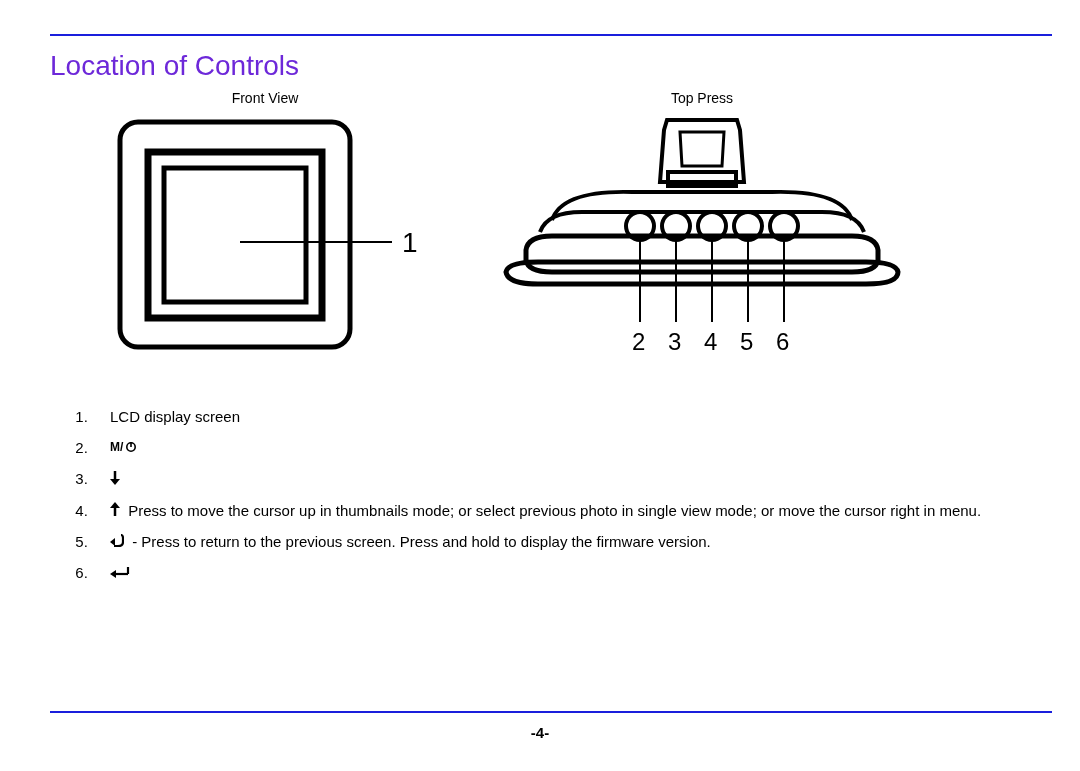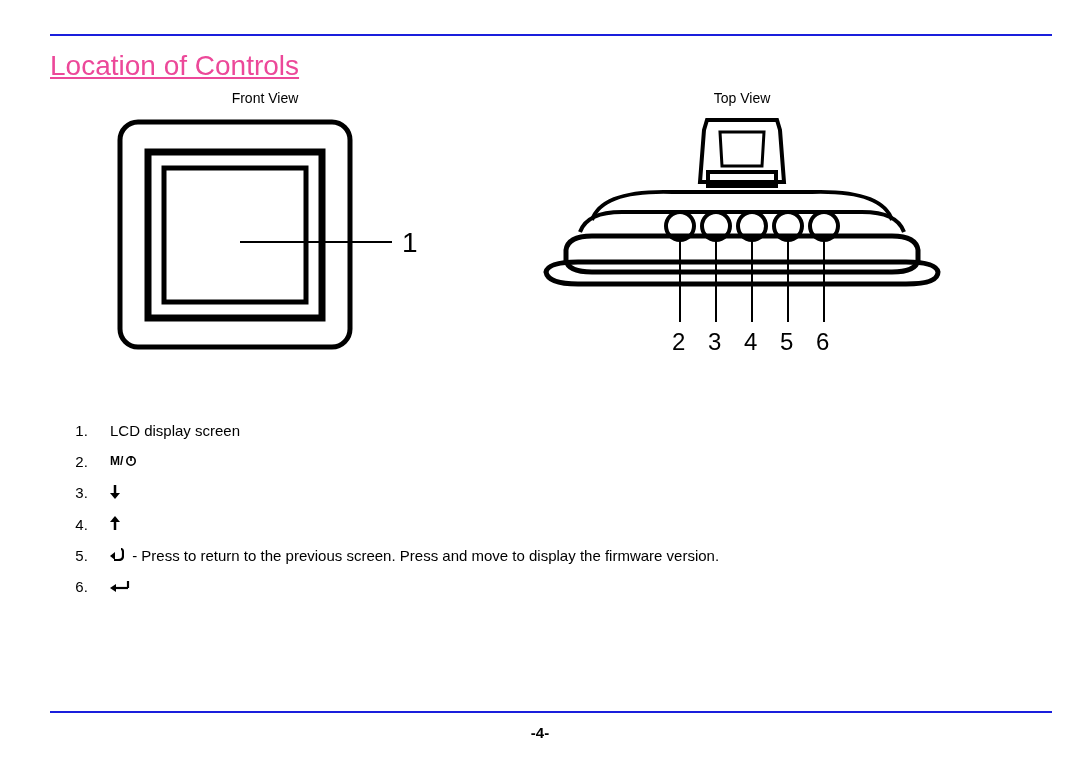--- a/index.html
+++ b/index.html
@@ -24,50 +24,49 @@
     margin: 10px 0 12px 0;
   }
   .rule-bottom {
     border-top: 2px solid #1a1fdc;
     position: absolute;
     left: 50px;
     right: 28px;
     bottom: 58px;
   }
   .heading {
-    color: #ec4899;
+    color: #6d28d9;
     font-size: 28px;
     font-weight: 400;
     margin: 14px 0 8px 0;
-    text-decoration: underline;
   }
   .views-row {
     display: flex;
-    gap: 112px;
+    gap: 72px;
     align-items: flex-start;
   }
   .view-col {
     display: flex;
     flex-direction: column;
     align-items: center;
   }
   .view-col.left { margin-left: 60px; }
   .view-label {
     font-size: 14px;
     margin-bottom: 6px;
   }
   
   .front-svg { width: 310px; height: 245px; }
   
   .top-svg { width: 420px; height: 260px; }
 
   ol.controls {
     list-style: decimal;
     padding-left: 42px;
-    margin-top: 44px;
+    margin-top: 30px;
     line-height: 2.05;
     font-size: 15px;
   }
   ol.controls li { padding-left: 18px; }
   .inline-icon {
     display: inline-block;
     vertical-align: middle;
     margin-right: 4px;
   }
   .pg-num {
@@ -98,21 +97,21 @@
         <rect x="38" y="40" width="174" height="166" fill="none" stroke="#000" stroke-width="7"></rect>
 
         <rect x="54" y="56" width="142" height="134" fill="none" stroke="#000" stroke-width="5"></rect>
 
         <line x1="130" y1="130" x2="282" y2="130" stroke="#000" stroke-width="2"></line>
         <text x="292" y="140" font-size="28" font-family="Arial">1</text>
       </svg>
     </div>
 
     <div class="view-col">
-      <div class="view-label">Top View</div>
+      <div class="view-label">Top Press</div>
       <svg class="top-svg" viewBox="0 0 420 260">
 
         <path d="M175 8 L245 8 L248 18 L252 70 L168 70 L172 18 Z" fill="none" stroke="#000" stroke-width="4"></path>
         <rect x="176" y="60" width="68" height="14" fill="none" stroke="#000" stroke-width="4"></rect>
         <path d="M188 20 L232 20 L230 54 L190 54 Z" fill="#fff" stroke="#000" stroke-width="3"></path>
 
         <path d="M60 108 Q70 78 140 80 L280 80 Q350 78 360 108" fill="none" stroke="#000" stroke-width="4"></path>
         <path d="M48 120 Q55 100 90 100 L330 100 Q365 100 372 120" fill="none" stroke="#000" stroke-width="4"></path>
 
         <g stroke="#000" stroke-width="4" fill="#fff">
@@ -159,29 +158,30 @@
           </svg>
       </span>
     </li>
     <li>
       <span class="inline-icon">
         <svg width="10" height="14" viewBox="0 0 10 14">
             <line x1="5" y1="5" x2="5" y2="14" stroke="#000" stroke-width="2.5"></line>
             <polygon points="0,6 10,6 5,0" fill="#000"></polygon>
           </svg>
       </span>
+      <span>  Press to move the cursor up in thumbnails mode; or select previous photo in single view mode; or move the cursor right in menu.</span>
     </li>
     <li>
       <span class="inline-icon">
         <svg width="14" height="14" viewBox="0 0 14 14">
             <path d="M11 1 Q13 1 13 4 L13 8 Q13 12 8 12 L4 12" fill="none" stroke="#000" stroke-width="2.2"></path>
             <polygon points="5,8 5,16 0,12" transform="translate(0,-4)" fill="#000"></polygon>
           </svg>
       </span>
-      <span> - Press to return to the previous screen. Press and move to display the firmware version.</span>
+      <span> - Press to return to the previous screen. Press and hold to display the firmware version.</span>
     </li>
     <li>
       <span class="inline-icon">
         <svg width="20" height="12" viewBox="0 0 20 12">
             <line x1="18" y1="0" x2="18" y2="7" stroke="#000" stroke-width="2.2"></line>
             <line x1="18" y1="7" x2="5" y2="7" stroke="#000" stroke-width="2.2"></line>
             <polygon points="6,3 6,11 0,7" fill="#000"></polygon>
           </svg>
       </span>
     </li>

